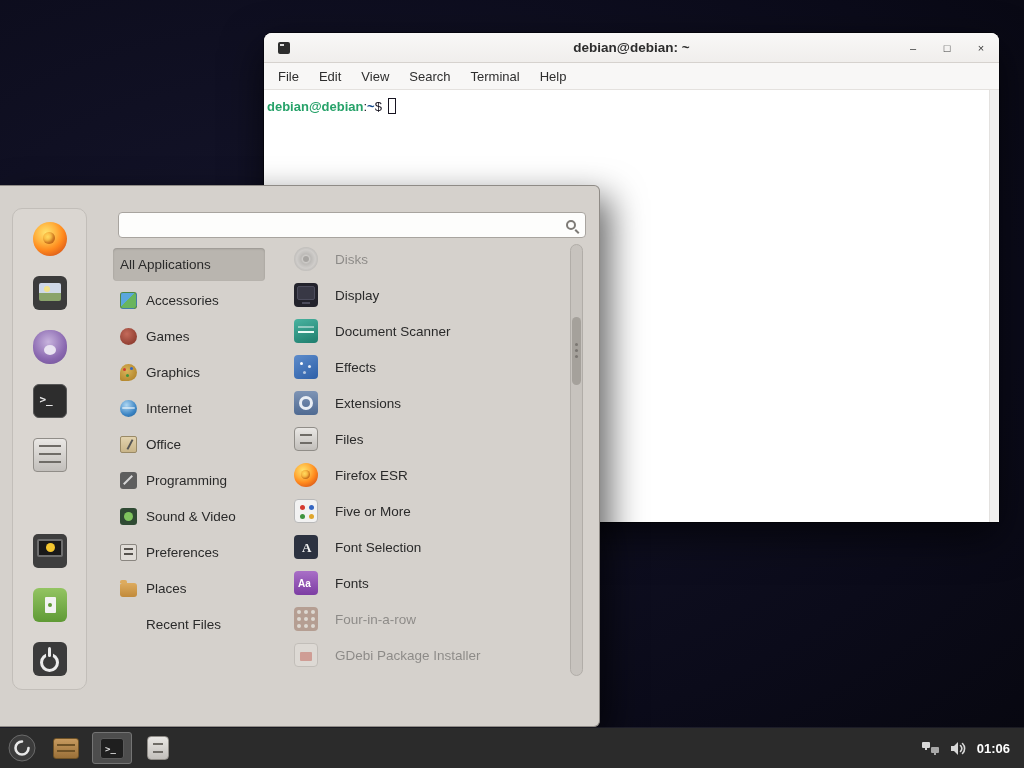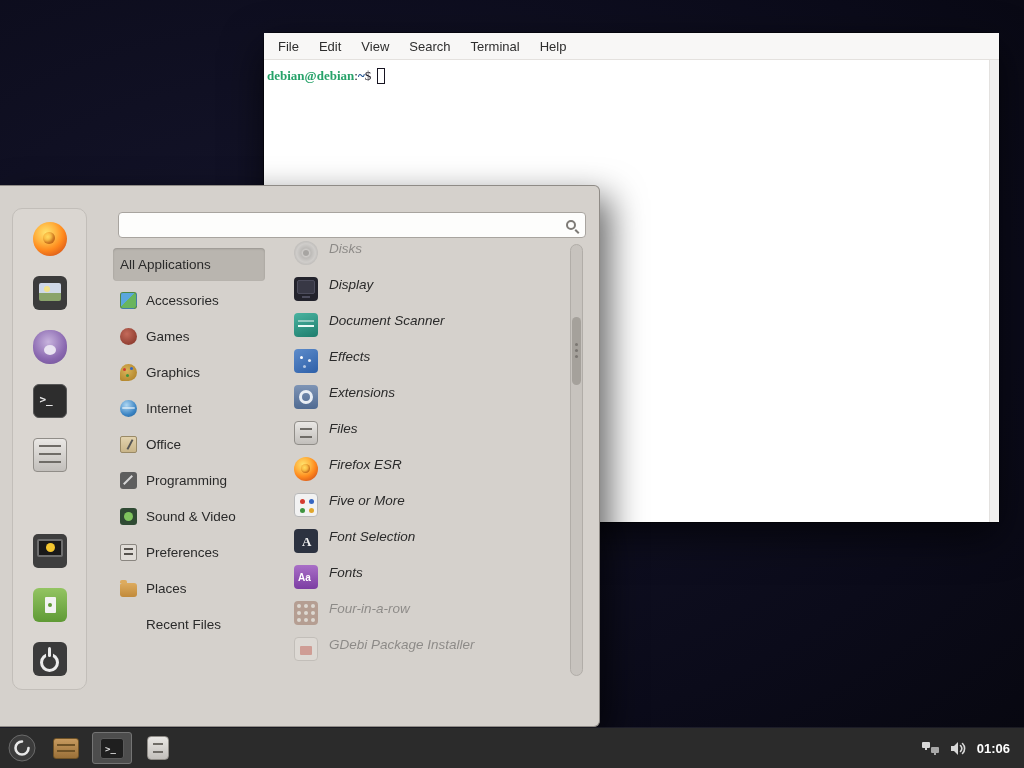--- a/index.html
+++ b/index.html
@@ -18,21 +18,21 @@
     border-radius:8px 8px 0 0; position:relative; display:flex; align-items:center; }
   .titlebar-appicon { width:12px; height:12px; margin-left:14px; background:#2d2d2d; border-radius:2px; }
   .titlebar-appicon::after { left:2px; top:2px; width:4px; height:2px; background:#ddd; }
   .tb-title { position:absolute; left:0; right:0; text-align:center; font-size:13.5px; font-weight:bold; color:#2d2d2d; pointer-events:none; }
   .win-btns { position:absolute; right:10px; top:0; height:30px; display:flex; align-items:center; gap:18px; }
   .win-btn { width:16px; height:16px; display:flex; align-items:center; justify-content:center;
     font-size:11px; color:#3a3a3a; cursor:default; }
   .menubar { height:27px; background:#f8f7f6; border-bottom:1px solid #e4e1de; display:flex; align-items:center; padding-left:4px; }
   .menu-item { padding:0 10px; font-size:13px; color:#2e2e2e; line-height:27px; }
   .term-content { flex:1; background:#ffffff; position:relative; padding:8px 14px 0 3px;
-    font-family:Liberation Serif, serif; font-size:13px; color:#171421;text-align:right; }
+    font-family:Liberation Sans, sans-serif; font-size:13px; color:#171421;text-align:right; }
   .prompt-line { white-space:pre; display:flex; align-items:center; }
   .p-user { color:#26a269; font-weight:bold; }
   .p-path { color:#12488b; font-weight:bold; }
   .term-cursor { display:inline-block; width:8px; height:16px; border:1px solid #171421; margin-left:6px; }
   .term-scrollbar { position:absolute; right:0; top:0; bottom:0; width:10px; background:#f1f0ef; border-left:1px solid #e3e1df; border-radius:0 0 2px 0; }
 
   
   .app-menu { position:absolute; left:0; top:185px; width:600px; height:542px;
     background:#d5d1cc; border:1px solid #8f8b86; border-left:none; border-radius:0 6px 6px 0;
     box-shadow:10px 12px 34px rgba(0,0,0,.6); z-index:5; }
@@ -98,22 +98,22 @@
   .i-admin::before { width:3px; height:16px; background:#6f6f6f; left:7px; top:1px; transform:rotate(45deg); border-radius:2px; }
   .i-admin::after { width:3px; height:16px; background:#929292; left:7px; top:1px; transform:rotate(-45deg); border-radius:2px; }
   .i-preferences { background:#e0dcd7; border:1px solid #8a8680; border-radius:2px; }
   .i-preferences::after { left:3px; right:3px; top:3px; bottom:3px;
     background:repeating-linear-gradient(to bottom,#55514c 0 2px, rgba(0,0,0,0) 2px 5px); }
   .i-places { background:linear-gradient(#ddab5e,#c18a3a); border-radius:2px 3px 3px 3px; height:14px !important; margin-top:3px; }
   .i-places::before { width:7px; height:3px; background:#ddab5e; left:0; top:-3px; border-radius:2px 2px 0 0; }
 
   
   .app-col { position:absolute; left:284px; top:55px; width:284px; }
-  .app-item { height:36px; display:flex; gap:11px; padding-left:10px;
-    border-radius:4px; font-size:13.5px; color:#2a2a2a; cursor:default;font-style:italic; }
+  .app-item { height:36px; display:flex; align-items:center; gap:17px; padding-left:10px;
+    border-radius:4px; font-size:13.5px; color:#2a2a2a; cursor:default; }
   .app-item.faded { opacity:.42; }
   .ai { width:24px; height:24px; }
   .i-disks { background:radial-gradient(circle at 50% 50%, #e8e8e8 12%, #9d9d9d 30%, #c9c9c9 55%, #8d8d8d 80%); border-radius:50%; }
   .i-disks::after { width:6px; height:6px; border-radius:50%; background:#6a6a6a; left:9px; top:9px; }
   .i-display { background:#23232c; border-radius:4px; }
   .i-display::after { left:3px; right:3px; top:3px; bottom:7px; background:#383845; border:1px solid #4c4c5c; border-radius:2px; }
   .i-display::before { left:8px; right:8px; bottom:3px; height:2px; background:#4c4c5c; }
   .i-scanner { background:linear-gradient(160deg,#49b3a0,#1e7d6d); border-radius:4px; }
   .i-scanner::after { left:4px; right:4px; top:12px; height:2px; background:#eafaf6; box-shadow:0 -5px 0 rgba(255,255,255,.45); }
   .i-effects { background:linear-gradient(150deg,#5d8ccb,#2d5fa8); border-radius:4px; }
@@ -159,20 +159,29 @@
   .cab-sm { width:22px; height:24px; }
   .tray { margin-left:auto; display:flex; align-items:center; gap:11px; padding-right:8px; }
   .clock { font-size:13px; font-weight:bold; color:#fff; }
 </style>
 </head>
 <body>
 
 <div class="desktop">
 
   <div class="terminal-window">
+    <div class="titlebar">
+      <span class="titlebar-appicon icn"></span>
+      <span class="tb-title">debian@debian: ~</span>
+      <span class="win-btns">
+        <span class="win-btn">–</span>
+        <span class="win-btn">□</span>
+        <span class="win-btn">×</span>
+      </span>
+    </div>
     <div class="menubar">
       <span class="menu-item">File</span>
       <span class="menu-item">Edit</span>
       <span class="menu-item">View</span>
       <span class="menu-item">Search</span>
       <span class="menu-item">Terminal</span>
       <span class="menu-item">Help</span>
     </div>
     <div class="term-content">
       <div class="prompt-line">

